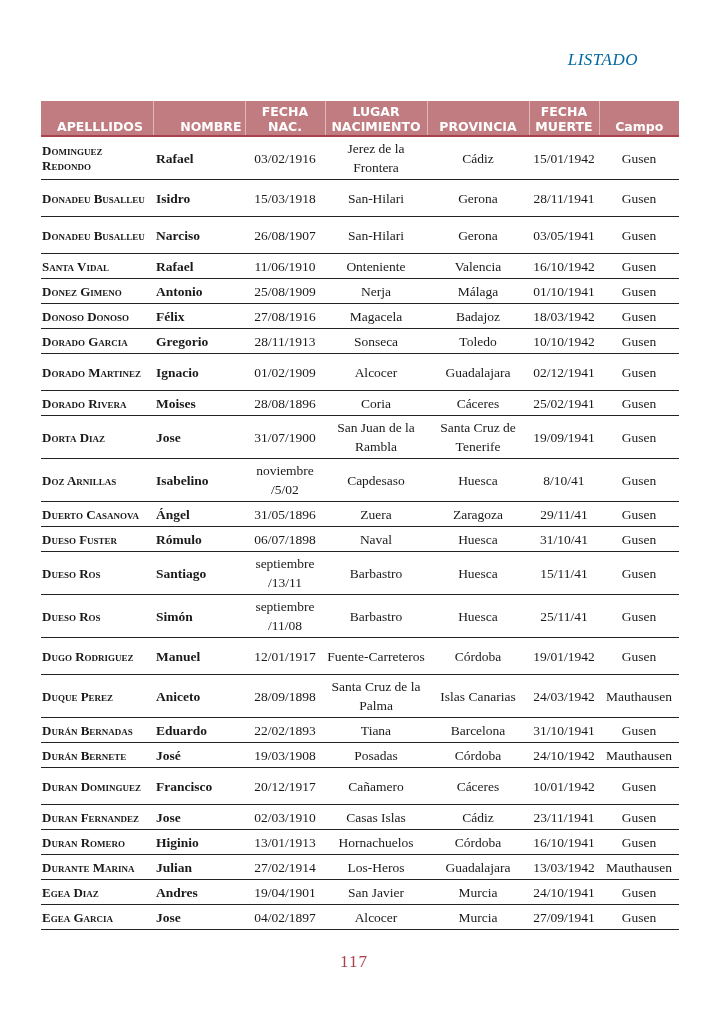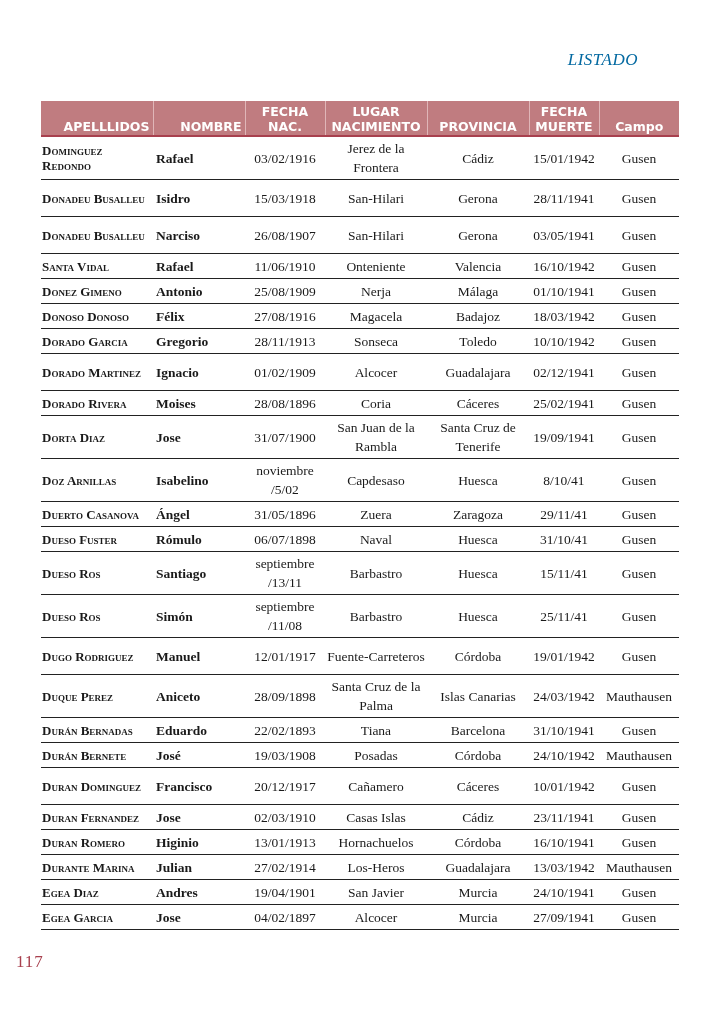--- a/index.html
+++ b/index.html
@@ -1,27 +1,27 @@
 <!DOCTYPE html>
 <html><head>
 <meta charset="utf-8">
 <style>
   html, body { margin: 0; padding: 0; background: #ffffff; }
   body { width: 720px; height: 1016px; position: relative; overflow: hidden; font-family: "Liberation Serif", "DejaVu Serif", serif; color: #1a1a1a; }
   .running-head { position: absolute; top: 50px; right: 82px; font-family: "Liberation Serif", serif; font-style: italic; font-size: 17px; color: #0369a1; letter-spacing: 0.5px; }
   table.listado { position: absolute; top: 101px; left: 41px; width: 638px; border-collapse: collapse; table-layout: fixed; }
   thead th { background: #c07c80; color: #ffffff; font-family: "DejaVu Sans", "Liberation Sans", sans-serif; font-weight: bold; font-size: 12.5px; line-height: 15px; vertical-align: bottom; padding: 2px 3px 1px 3px; height: 31px; border-left: 1px solid #e0b6b8; border-bottom: 2px solid #a8404e; text-align: center; }
-  thead th:first-child { border-left: none; text-align: right; padding-left: 3px; }
+  thead th:first-child { border-left: none; text-align: left; padding-left: 16px; }
   thead th.left { text-align: right; }
   tbody td { font-size: 13.5px; line-height: 19px; padding: 2px 1px; text-align: center; vertical-align: middle; border-bottom: 1.5px solid #222; }
   tbody td.ape { text-align: left; font-weight: bold; font-variant: small-caps; font-size: 13px; line-height: 15px; padding-left: 1px; }
   tbody td.nom { text-align: left; font-weight: bold; font-size: 13.5px; padding-left: 3px; }
   tbody tr { height: 25px; }
   tbody tr.tall { height: 37px; }
-  .page-number { position: absolute; top: 952px; left: 16px; width: 692px; font-size: 17px; color: #a8404e; letter-spacing: 1px; font-variant: small-caps; }
+  .page-number { position: absolute; top: 952px; left: 8px; width: 692px; text-align: center; font-size: 17px; color: #a8404e; letter-spacing: 1px; font-variant: small-caps; }
   col.c1 { width: 112px; } col.c2 { width: 92px; } col.c3 { width: 80px; }
   col.c4 { width: 102px; } col.c5 { width: 102px; } col.c6 { width: 70px; } col.c7 { width: 80px; }
 </style>
 </head>
 <body>
 
 <div class="running-head">LISTADO</div>
 
 <table class="listado">
   <colgroup>

